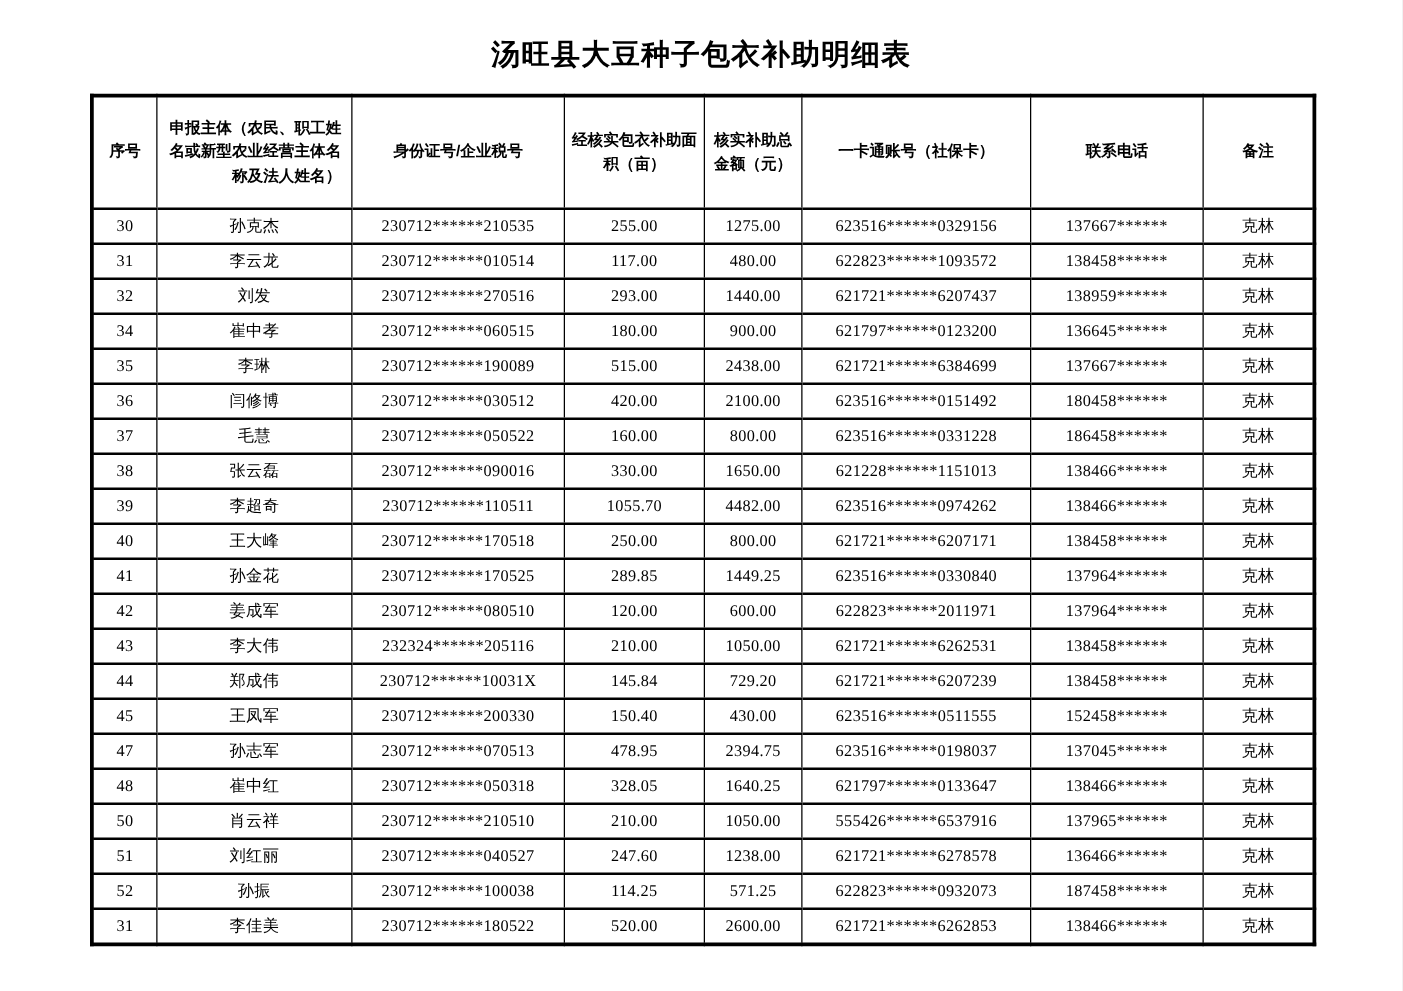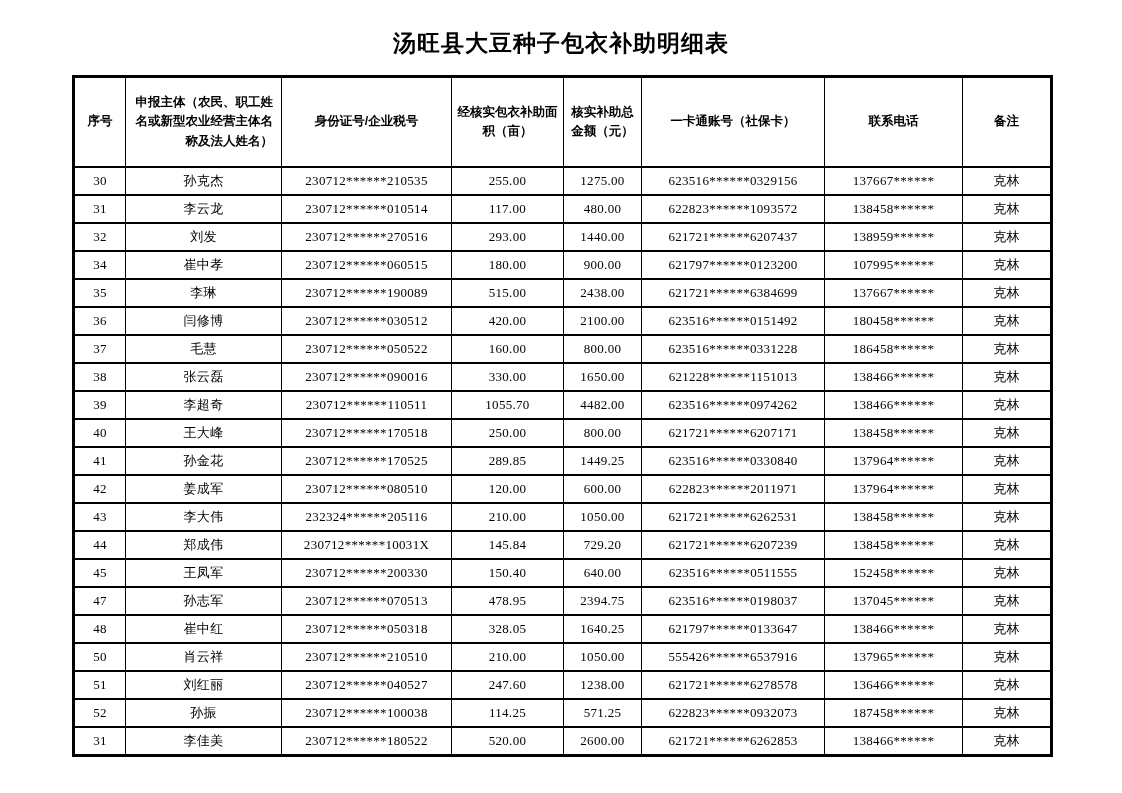--- a/index.html
+++ b/index.html
@@ -133,21 +133,21 @@
             <td>138959******</td>
             <td>克林</td>
           </tr>
           <tr>
             <td>34</td>
             <td>崔中孝</td>
             <td>230712******060515</td>
             <td>180.00</td>
             <td>900.00</td>
             <td>621797******0123200</td>
-            <td>107995******</td>
+            <td>136645******</td>
             <td>克林</td>
           </tr>
           <tr>
             <td>35</td>
             <td>李琳</td>
             <td>230712******190089</td>
             <td>515.00</td>
             <td>2438.00</td>
             <td>621721******6384699</td>
             <td>137667******</td>
@@ -241,21 +241,21 @@
             <td>729.20</td>
             <td>621721******6207239</td>
             <td>138458******</td>
             <td>克林</td>
           </tr>
           <tr>
             <td>45</td>
             <td>王凤军</td>
             <td>230712******200330</td>
             <td>150.40</td>
-            <td>640.00</td>
+            <td>430.00</td>
             <td>623516******0511555</td>
             <td>152458******</td>
             <td>克林</td>
           </tr>
           <tr>
             <td>47</td>
             <td>孙志军</td>
             <td>230712******070513</td>
             <td>478.95</td>
             <td>2394.75</td>

